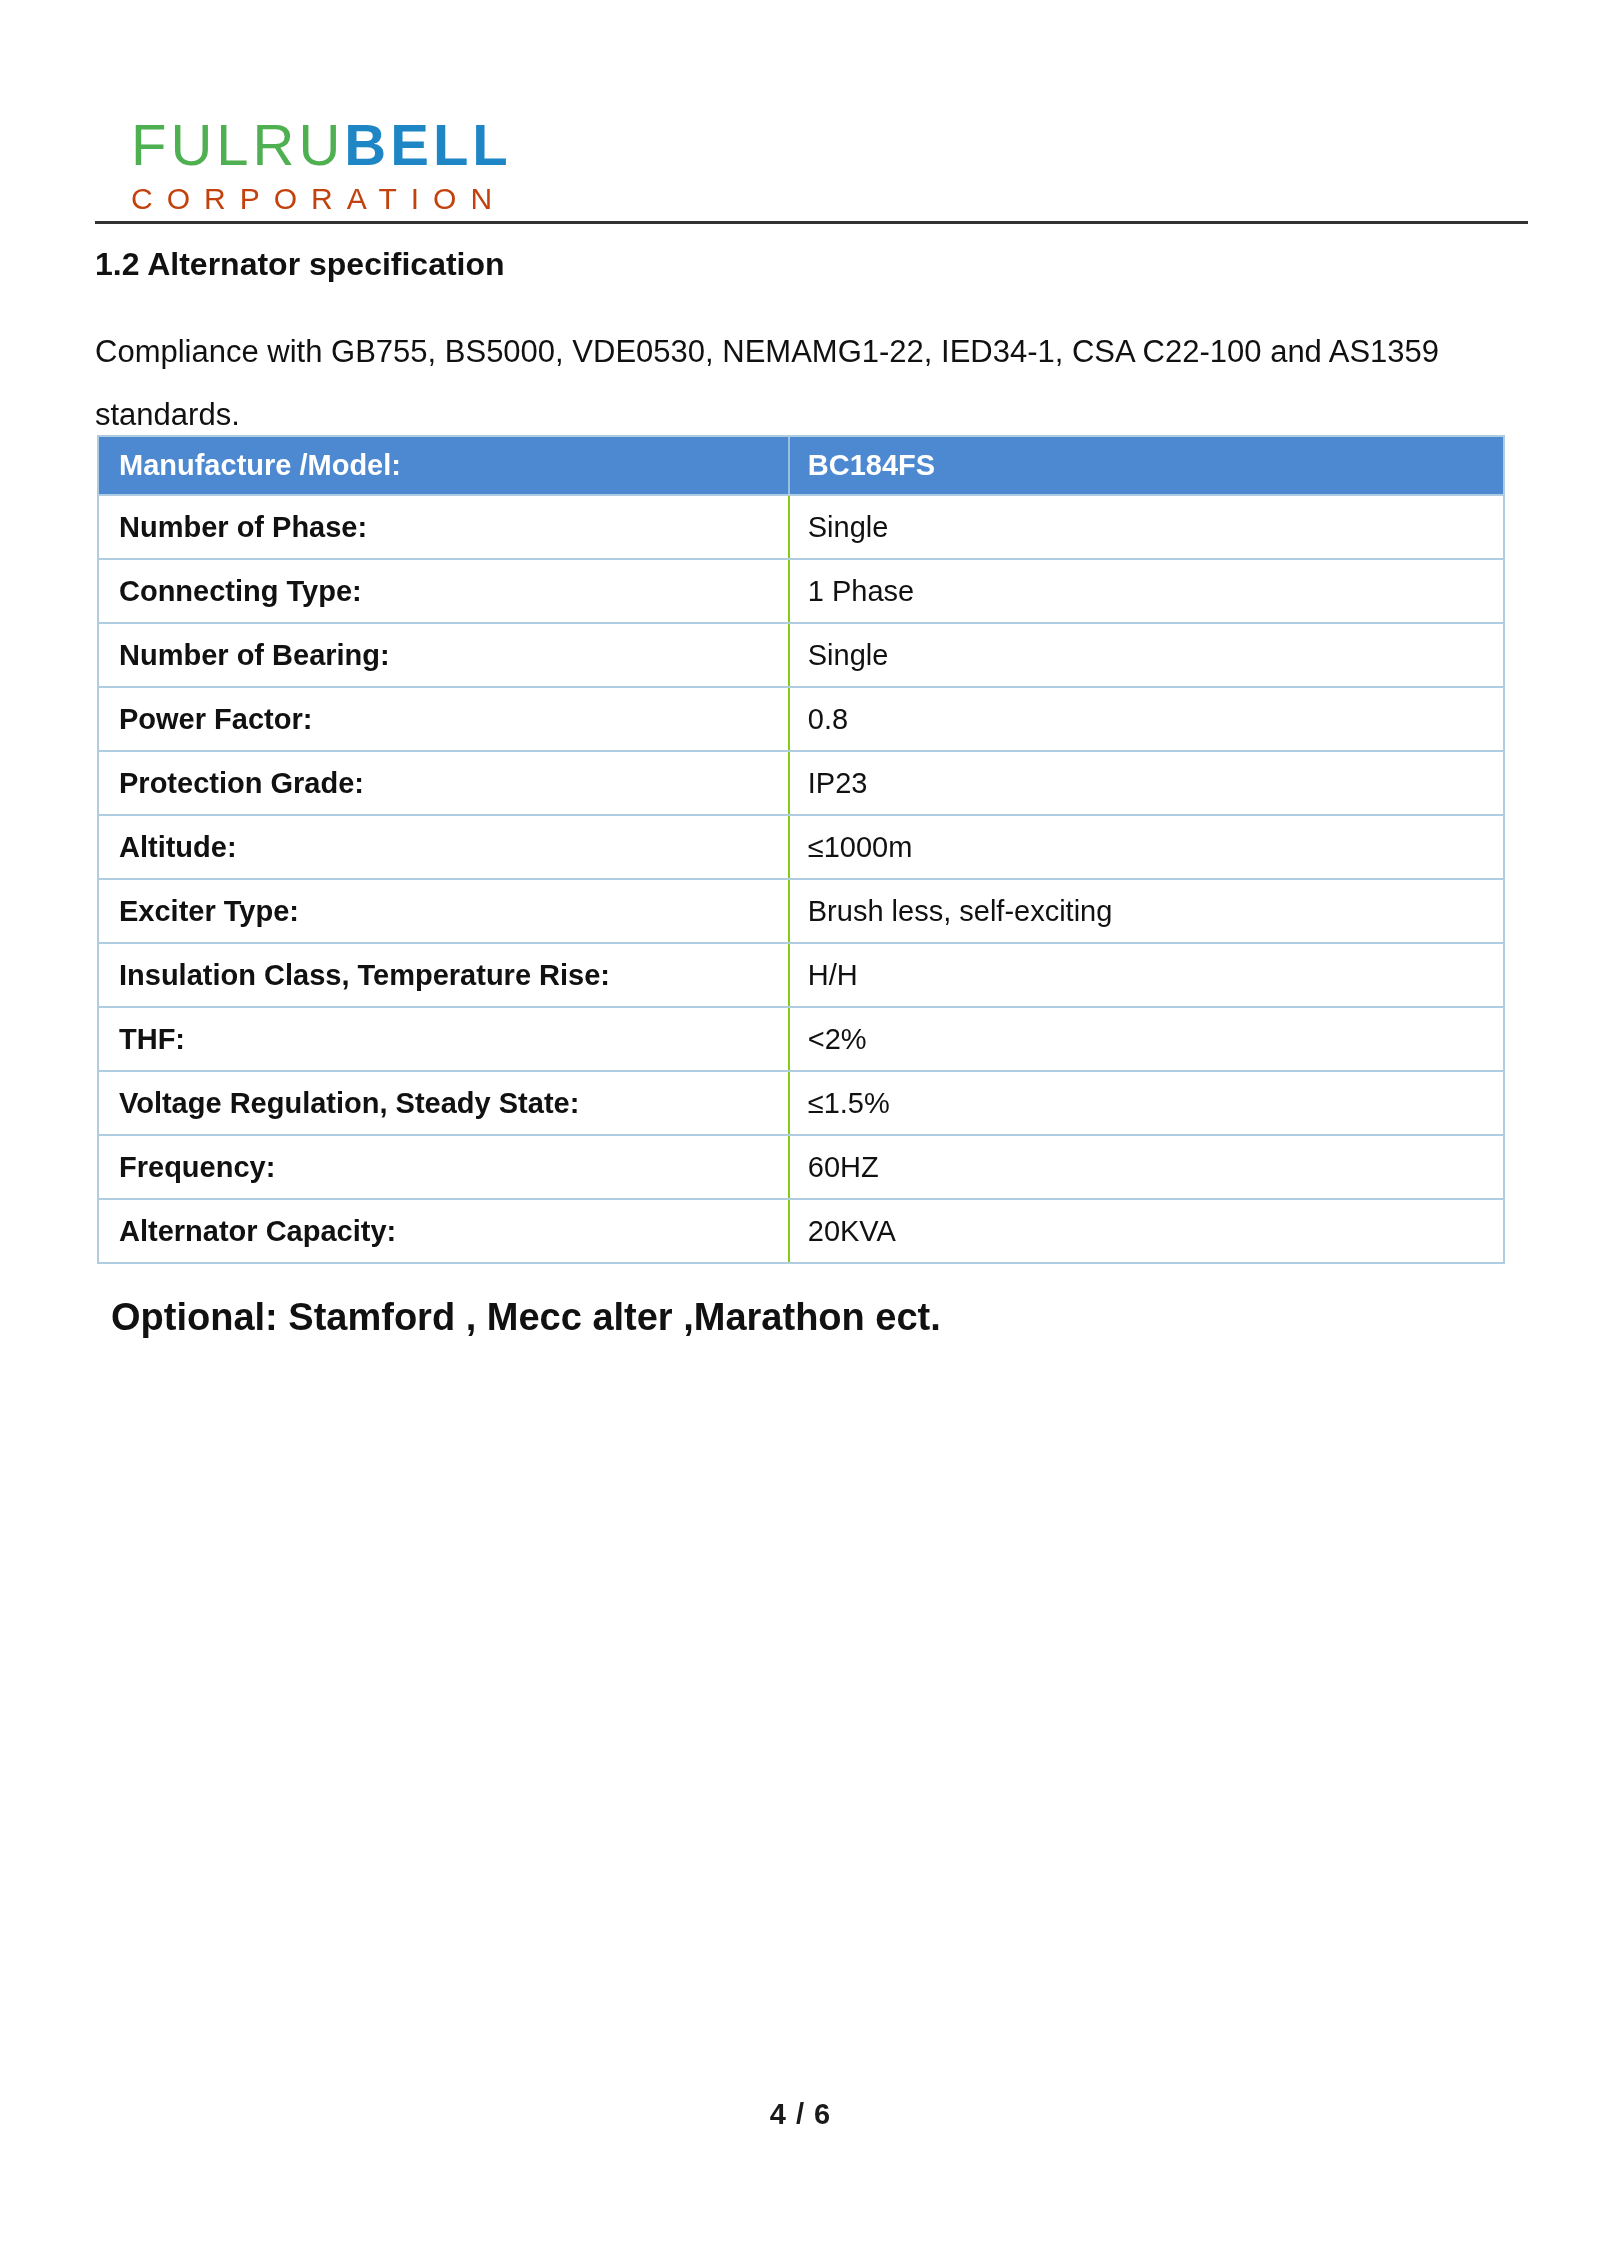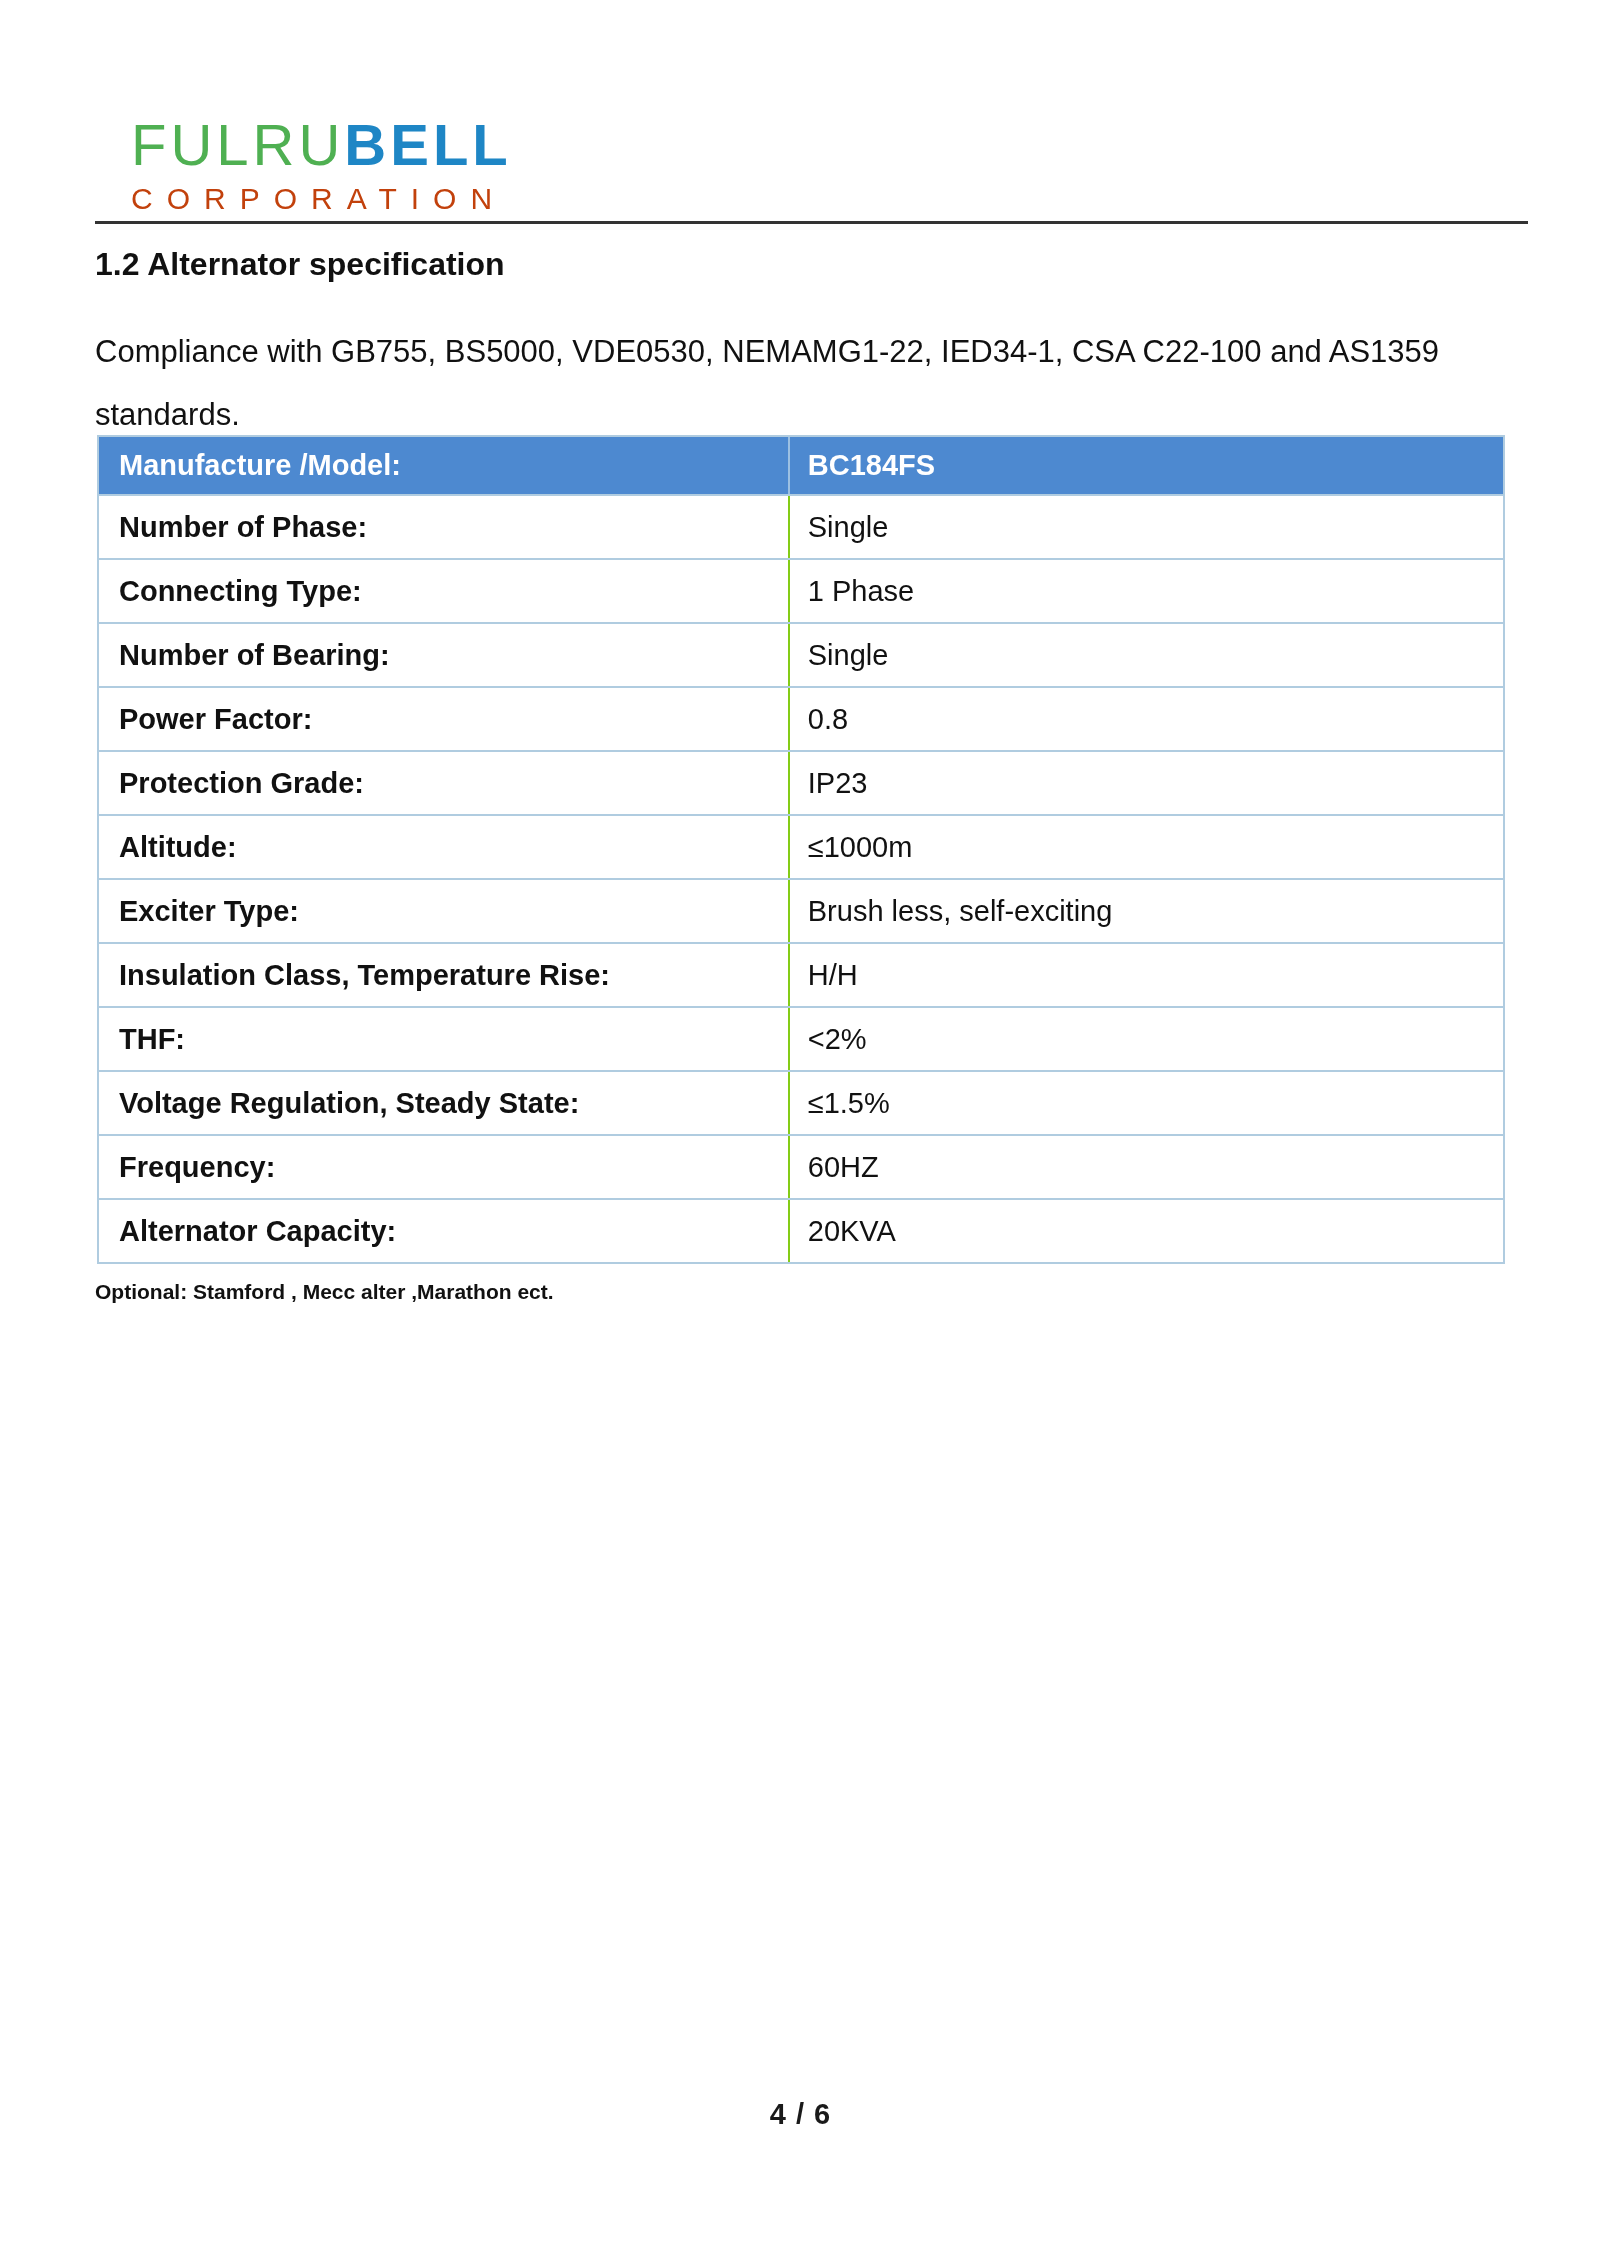--- a/index.html
+++ b/index.html
@@ -76,22 +76,22 @@
   }
   .cell { display: flex; align-items: center; box-sizing: border-box; overflow: hidden; white-space: nowrap; }
   .cell-label { padding-left: 20px; font-weight: 700; border-right: 2px solid #84cc16; }
   .row.header .cell-label { border-right-color: #9cc0e2; }
   .cell-value { padding-left: 18px; font-weight: 400; text-align: right; }
   .row.header .cell-value { font-weight: 700; }
 
   .optional {
     position: absolute;
     left: 95px; top: 1280px;
-    margin: 0;
-    font-size: 21px;
+    margin: 16px;
+    font-size: 38px;
     font-weight: 700;
   }
 
   .footer {
     position: absolute;
     left: 0; top: 2098px;
     width: 100%;
     text-align: center;
     font-size: 29px;
     font-weight: 700;

